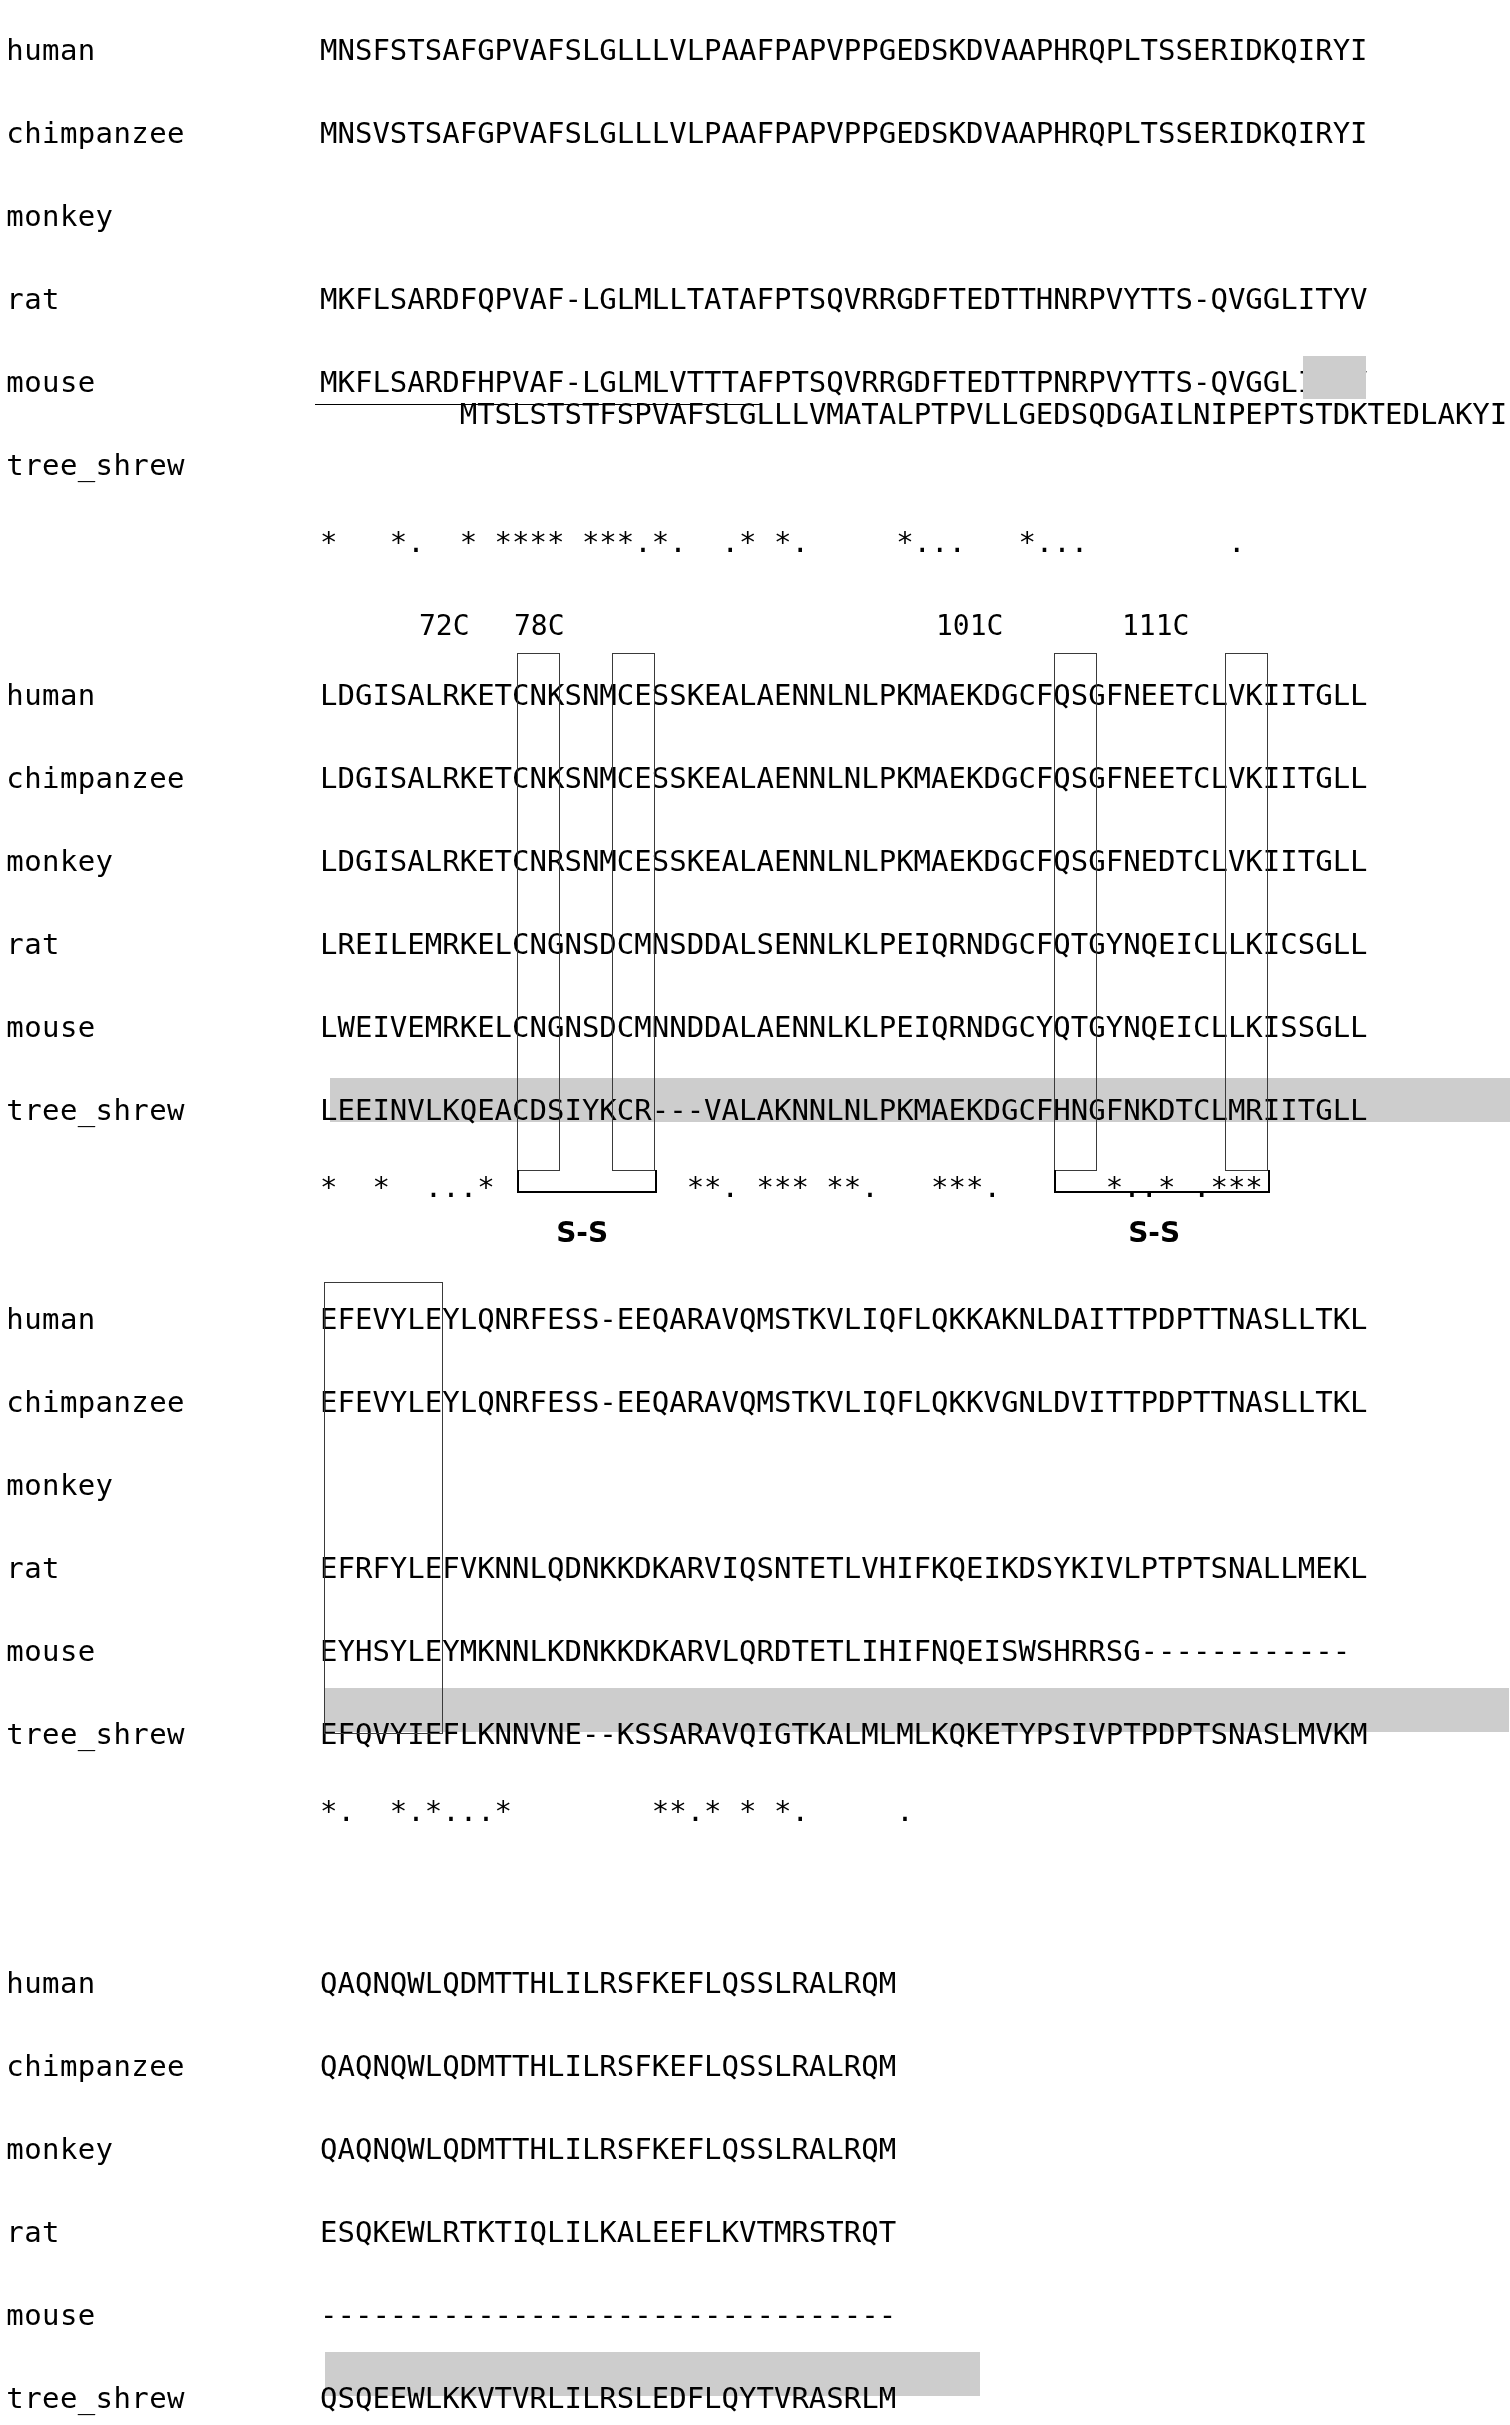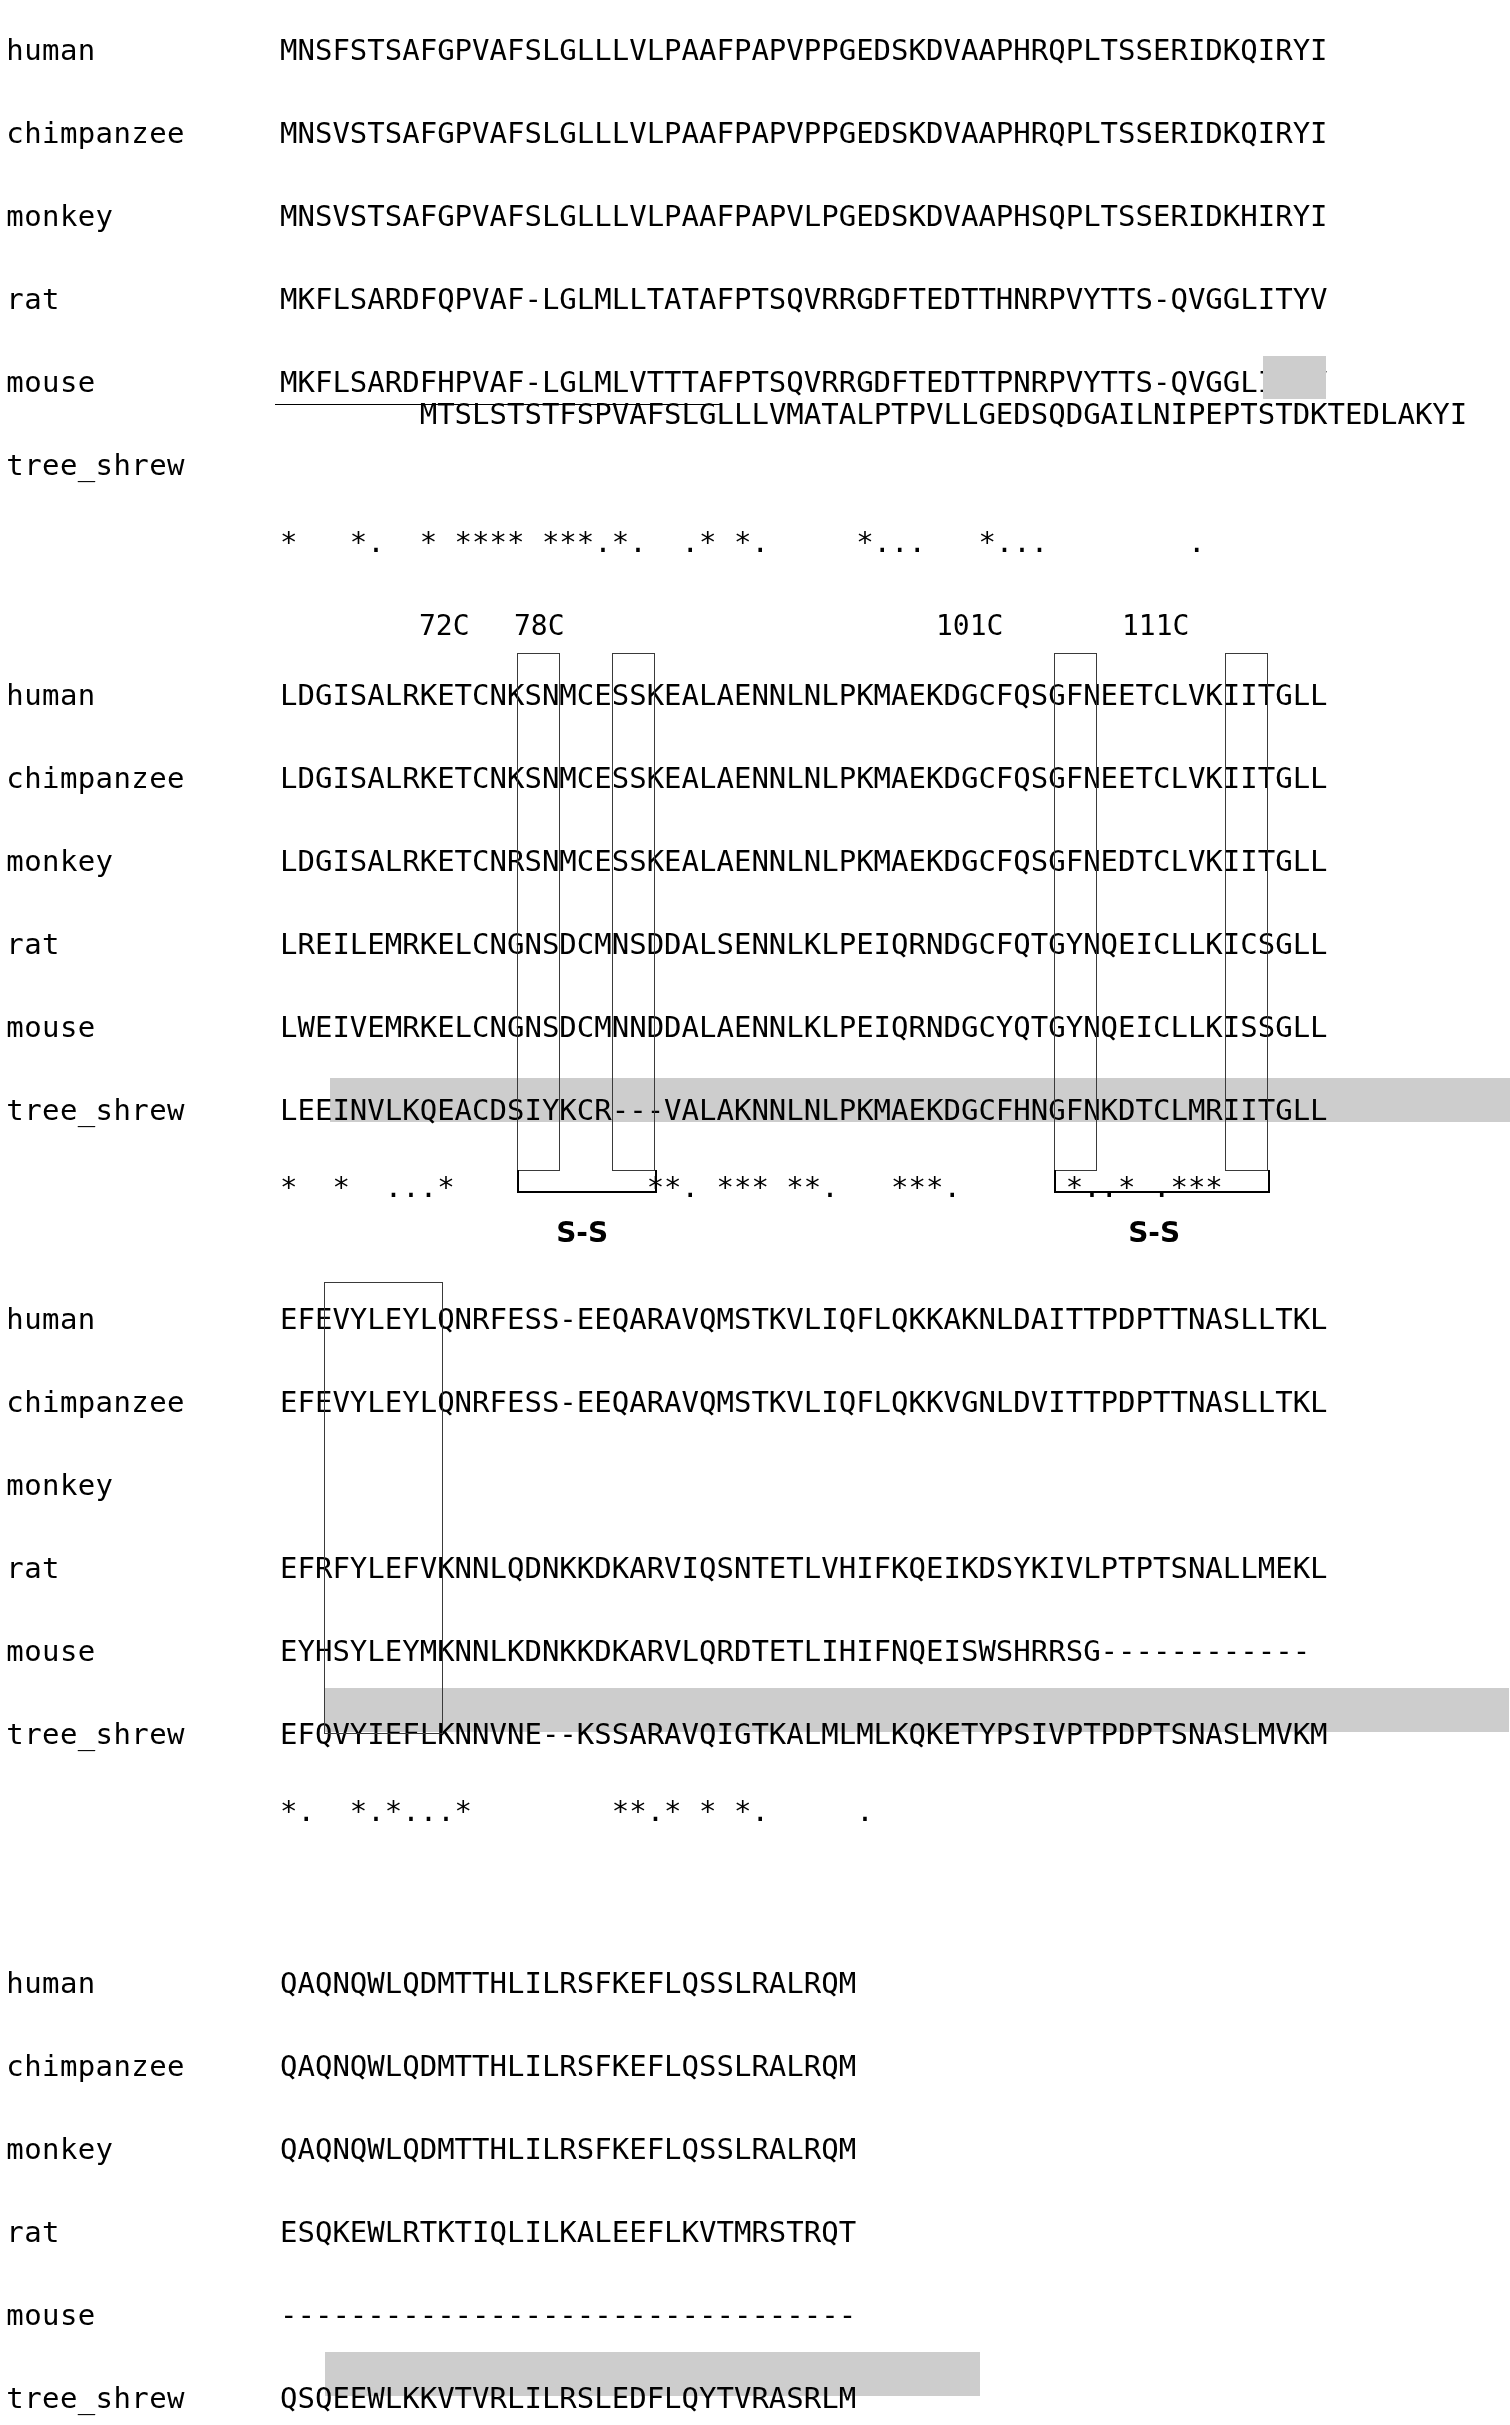--- a/index.html
+++ b/index.html
@@ -24,21 +24,21 @@
     position: relative;
     margin-bottom: 0;
   }
   .row {
     display: flex;
     align-items: center;
     height: 83px;
     position: relative;
   }
   .label {
-    width: 280px;
+    width: 320px;
     padding-left: 6.3px;
     font-family: "DejaVu Sans Mono", monospace;
     font-size: 29px;
     letter-spacing: 0.4px;
     white-space: nowrap;
     box-sizing: border-box;
   }
   .seq {
     font-family: "DejaVu Sans Mono", monospace;
     font-size: 29px;
@@ -106,21 +106,20 @@
     <div class="row">
       <div class="label">human</div>
       <div class="seq">MNSFSTSAFGPVAFSLGLLLVLPAAFPAPVPPGEDSKDVAAPHRQPLTSSERIDKQIRYI</div>
     </div>
     <div class="row">
       <div class="label">chimpanzee</div>
       <div class="seq">MNSVSTSAFGPVAFSLGLLLVLPAAFPAPVPPGEDSKDVAAPHRQPLTSSERIDKQIRYI</div>
     </div>
     <div class="row">
       <div class="label">monkey</div>
-      <div class="seq">MNSVSTSAFGPVAFSLGLLLVLPAAFPAPVLPGEDSKDVAAPHSQPLTSSERIDKHIRYI</div>
     </div>
     <div class="row">
       <div class="label">rat</div>
       <div class="seq">MKFLSARDFQPVAF-LGLMLLTATAFPTSQVRRGDFTEDTTHNRPVYTTS-QVGGLITYV</div>
     </div>
     <div class="row">
       <div class="label">mouse</div>
       <div class="seq">MKFLSARDFHPVAF-LGLMLVTTTAFPTSQVRRGDFTEDTTPNRPVYTTS-QVGGLITHV</div>
     </div>
     <div class="row">

